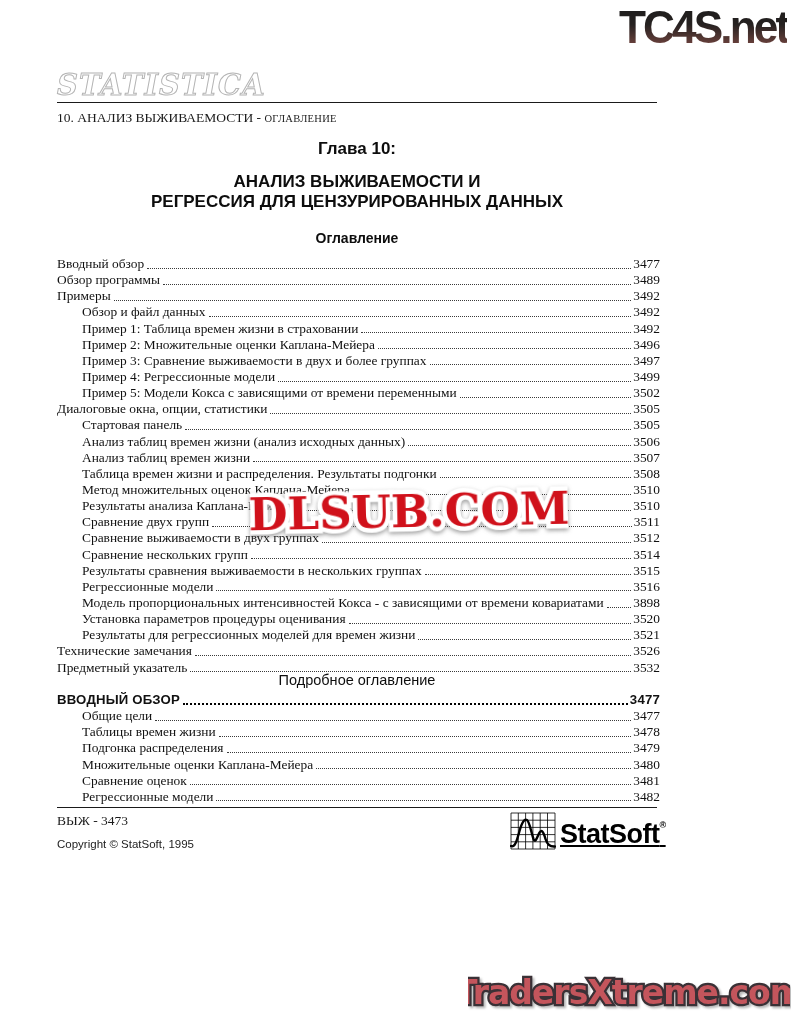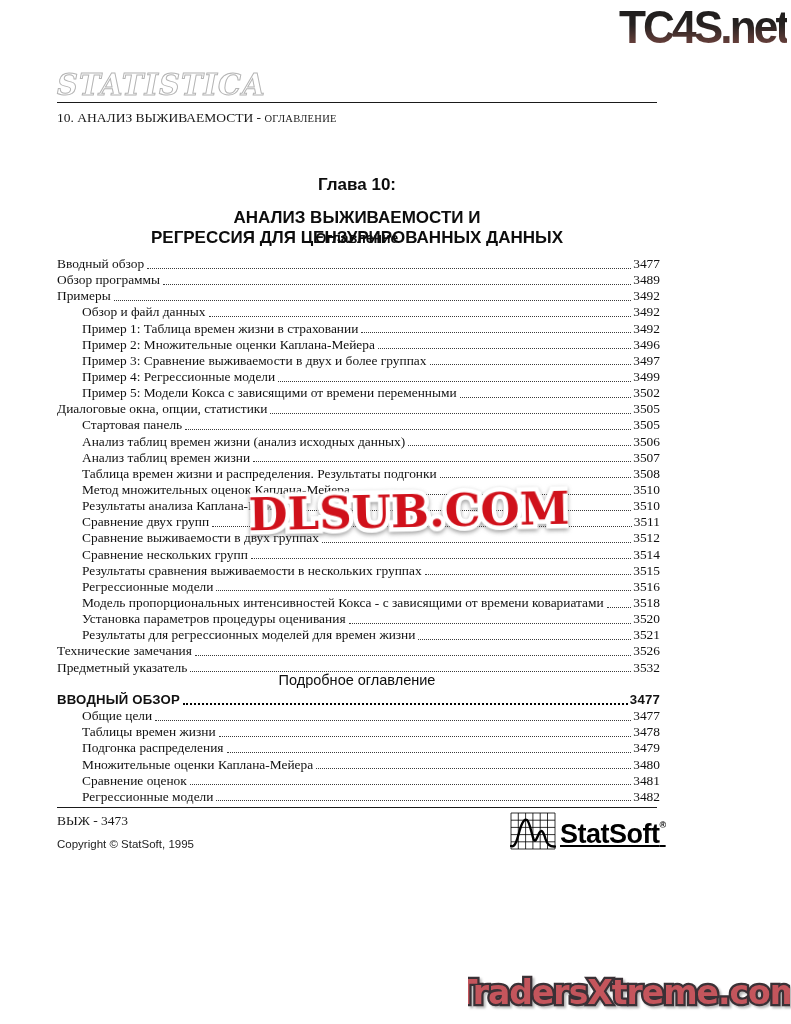--- a/index.html
+++ b/index.html
@@ -27,21 +27,21 @@
     position:absolute; left:57px; top:82px; width:600px; text-align:left;
     font-family:"Liberation Serif", serif; font-size:13.5px; color:#1a1a1a;
     white-space:nowrap;
     margin-top:28px;
   }
   .header-line .small { font-size:10.5px; letter-spacing:0.3px; }
   .rule-top { position:absolute; left:57px; top:102px; width:600px; height:0; border-top:1.6px solid #1a1a1a; }
 
   
   .title-block { position:absolute; left:57px; top:139px; width:600px; text-align:center;
-                 font-family:"Liberation Sans", sans-serif; font-weight:700; color:#0d0d0d;margin-top:36px; }
+                 font-family:"Liberation Sans", sans-serif; font-weight:700; color:#0d0d0d; }
   .title-block .chapter { font-size:17px; margin-bottom:13px; }
   .title-block .t1 { font-size:17px; line-height:20px; }
   .title-block .t2 { font-size:17px; line-height:20px; }
   .toc-heading { position:absolute; left:57px; top:230px; width:600px; text-align:center;
                  font-family:"Liberation Sans", sans-serif; font-weight:700; font-size:14px; color:#0d0d0d; }
 
   
   .toc { position:absolute; left:57px; width:603px; }
   .toc-main   { top:256px; }
   .toc-detail { top:692px; }
@@ -195,21 +195,21 @@
       <span class="pg">3515</span>
     </div>
     <div class="row ind">
       <span class="lbl">Регрессионные модели</span>
       <span class="dots"></span>
       <span class="pg">3516</span>
     </div>
     <div class="row ind">
       <span class="lbl">Модель пропорциональных интенсивностей Кокса - с зависящими от времени ковариатами</span>
       <span class="dots"></span>
-      <span class="pg">3518</span>
+      <span class="pg">3898</span>
     </div>
     <div class="row ind">
       <span class="lbl">Установка параметров процедуры оценивания</span>
       <span class="dots"></span>
       <span class="pg">3520</span>
     </div>
     <div class="row ind">
       <span class="lbl">Результаты для регрессионных моделей для времен жизни</span>
       <span class="dots"></span>
       <span class="pg">3521</span>

